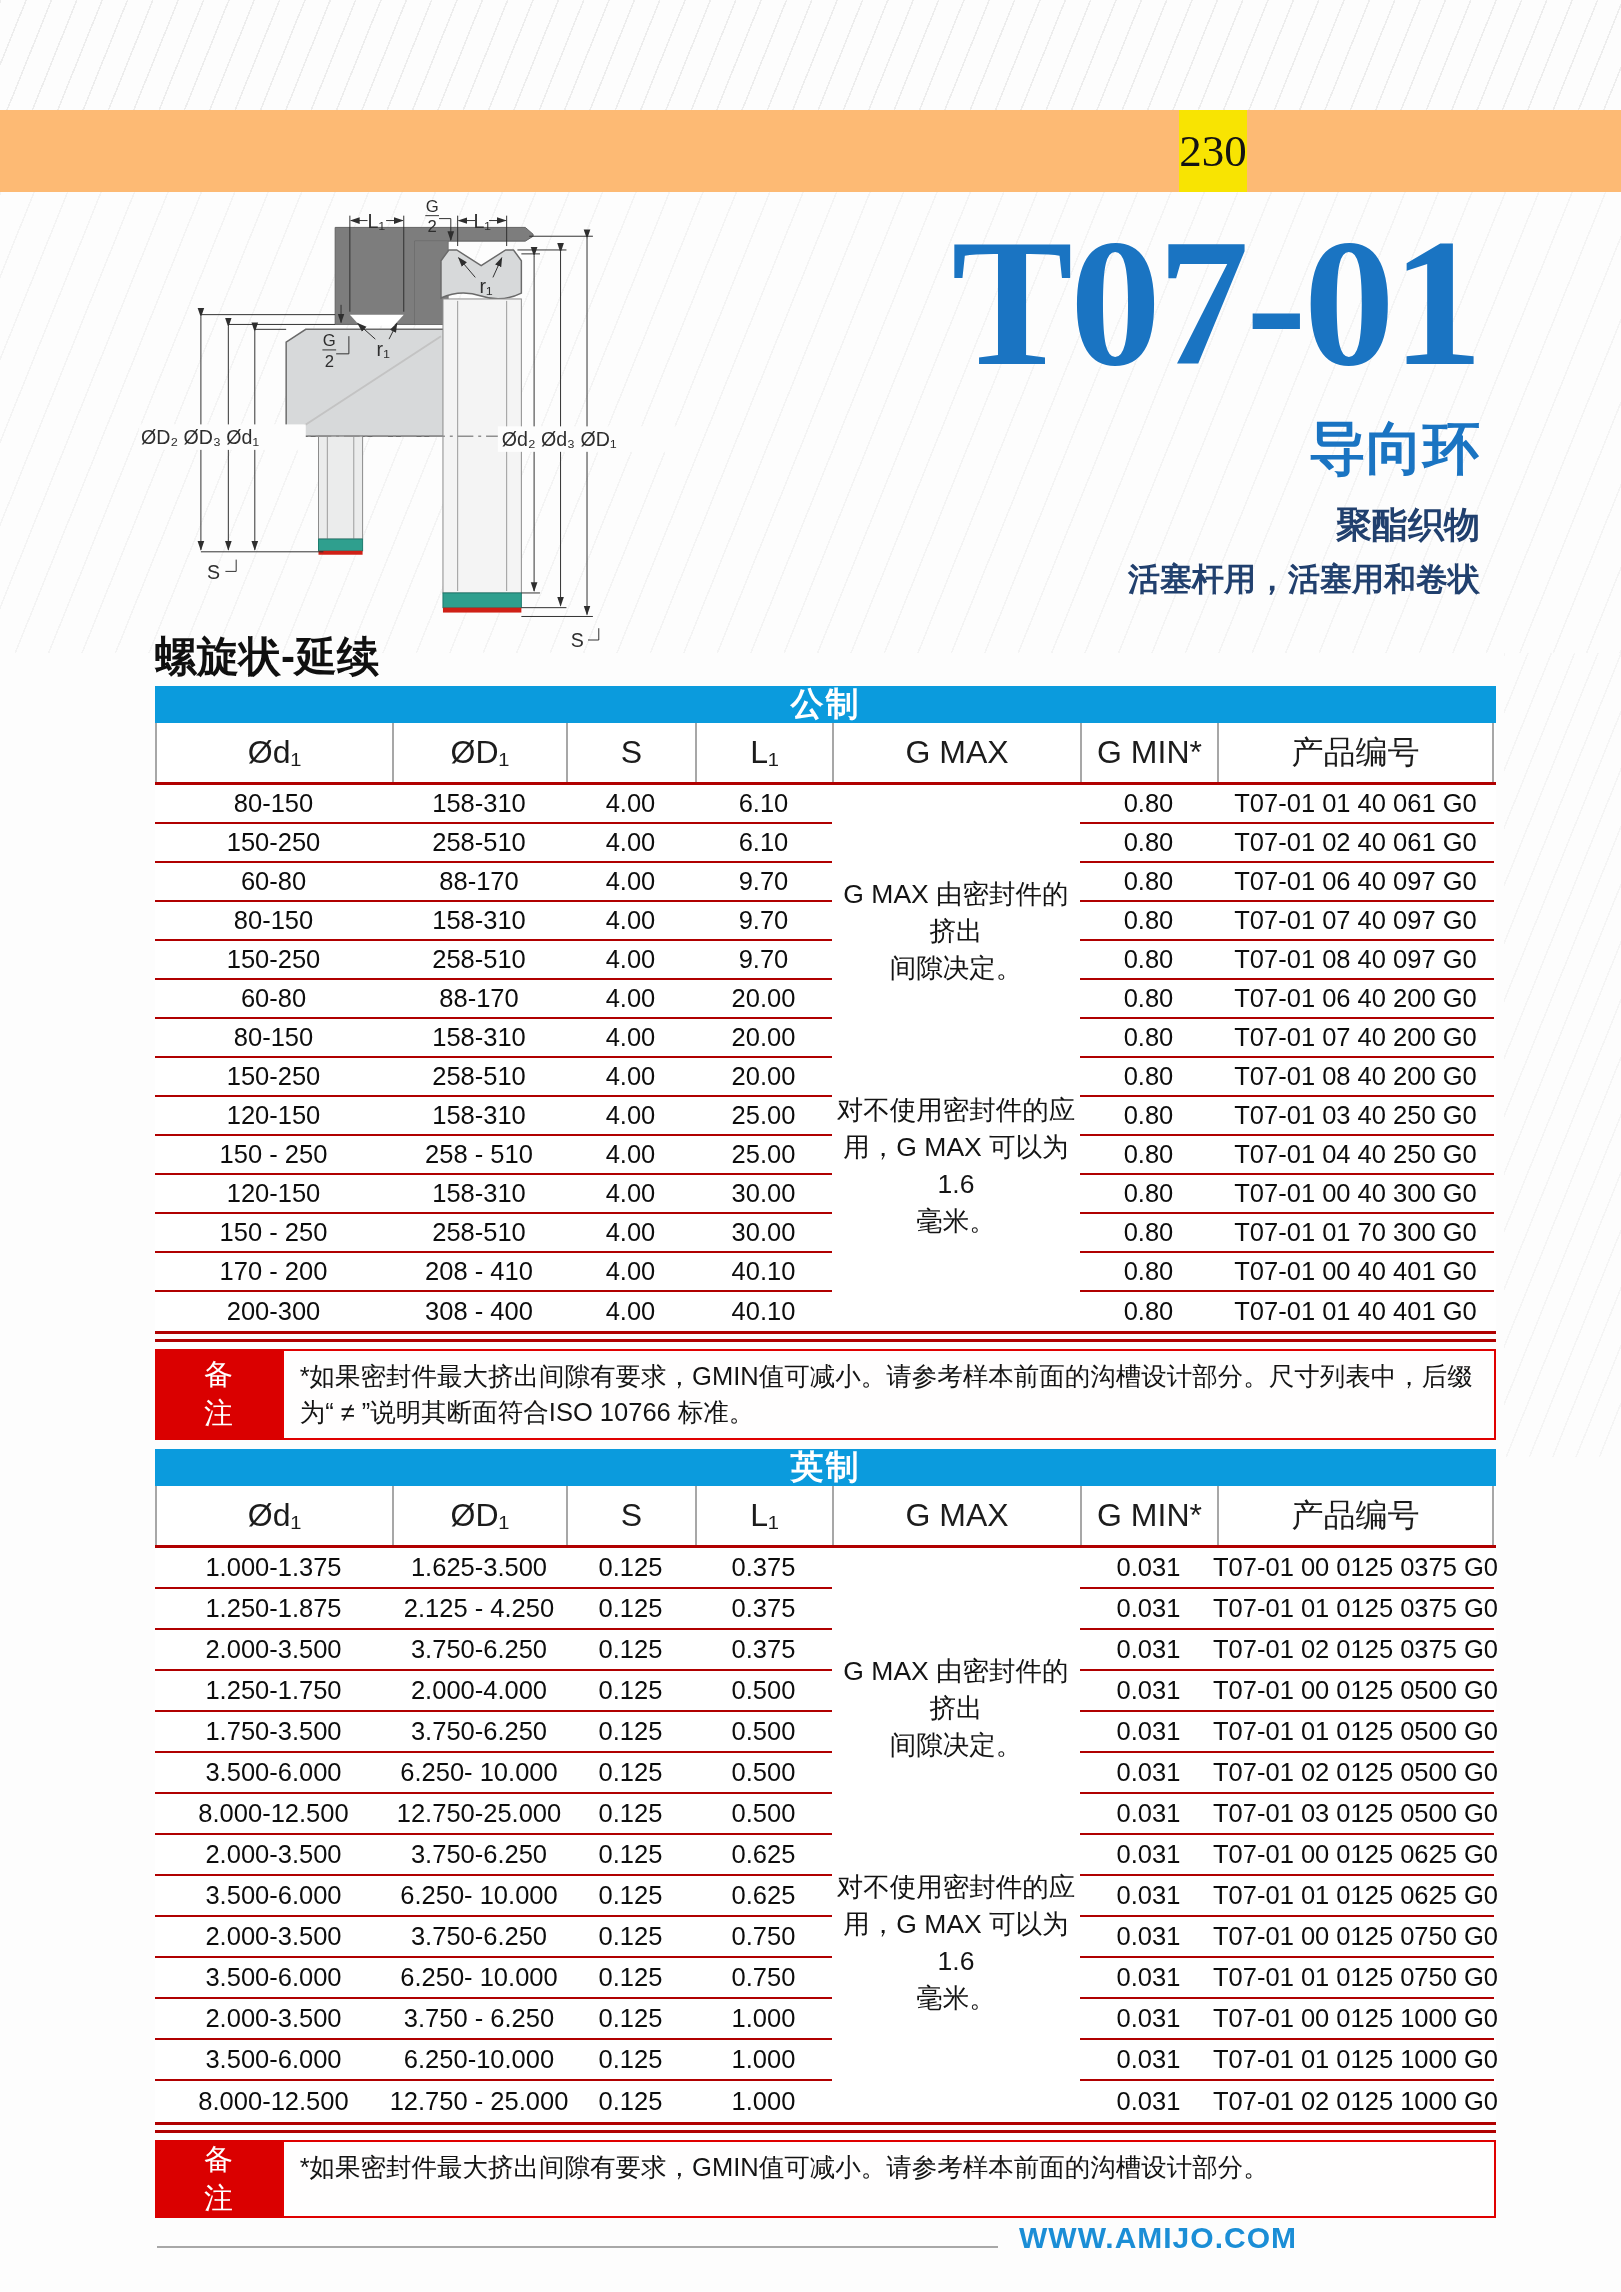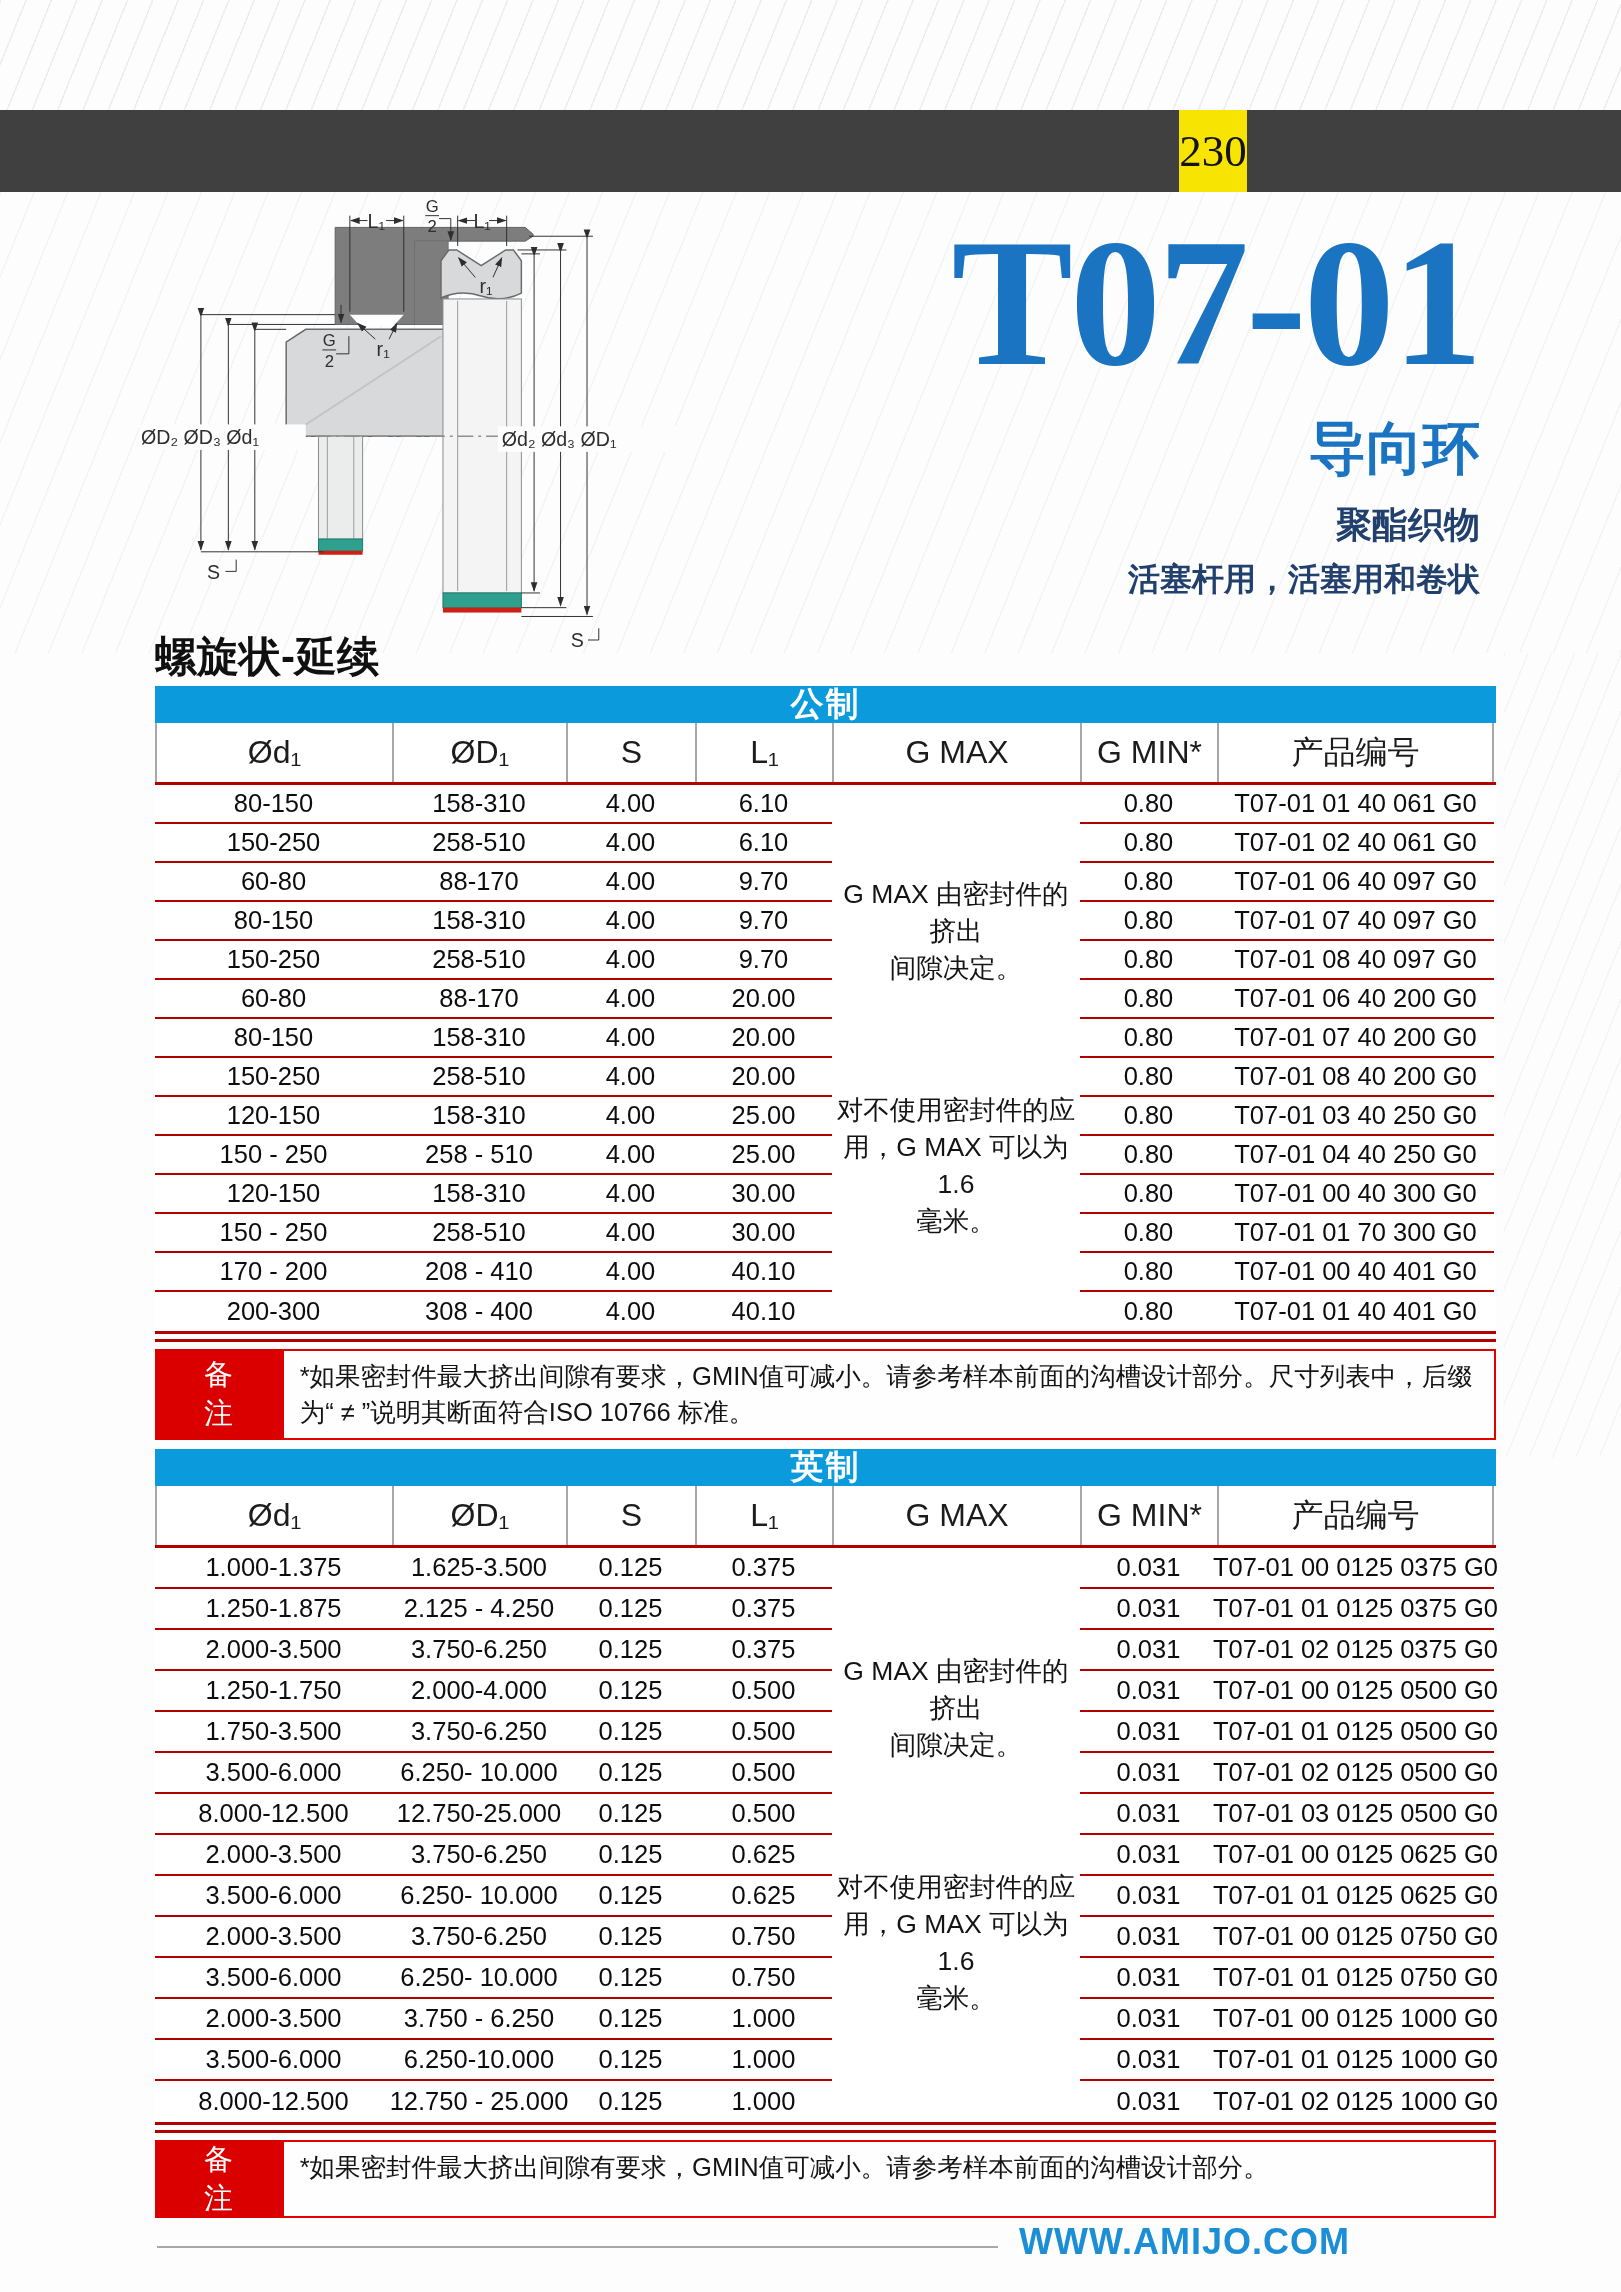--- a/index.html
+++ b/index.html
@@ -6,21 +6,21 @@
   .page{position:relative;width:1621px;height:2293px;background:#fdfdfd;overflow:hidden;
         font-family:"Liberation Sans","DejaVu Sans",sans-serif;color:#111;}
   
   .deco-top{position:absolute;left:0;top:0;width:1621px;height:110px;
     background:repeating-linear-gradient(112deg,#e9e9e9 0 1.5px,transparent 1.5px 23.5px);opacity:.8;}
   .deco-upper{position:absolute;left:0;top:192px;width:1621px;height:461px;
     background:repeating-linear-gradient(112deg,#f0f0f0 0 1.5px,transparent 1.5px 31px);opacity:.7;}
   .deco-right{position:absolute;left:1504px;top:653px;width:118px;height:804px;
     background:repeating-linear-gradient(112deg,#f1f1f1 0 1.5px,transparent 1.5px 21.6px);opacity:.7;}
 
-  .topbar{position:absolute;left:0;top:110px;width:1621px;height:82px;background:#404040;}
+  .topbar{position:absolute;left:0;top:110px;width:1621px;height:82px;background:#fdba74;}
   .page-badge{position:absolute;left:1179px;top:0;width:68px;height:82px;background:#f8e402;
     display:flex;align-items:center;justify-content:center;
     font-family:"Liberation Serif","DejaVu Serif",serif;font-size:45px;color:#131313;}
 
   .title-block{position:absolute;right:141px;top:208px;text-align:right;z-index:2;}
   .model{font-family:"Liberation Serif","DejaVu Serif",serif;font-weight:bold;
     font-size:182px;line-height:1.04;color:#1a74c2;letter-spacing:-2.9px;white-space:nowrap;}
   .product{font-size:57px;font-weight:bold;color:#1a74c2;margin-top:13.7px;}
   .material{font-size:36px;font-weight:bold;color:#21406e;margin-top:13px;}
   .application{font-size:32px;font-weight:bold;color:#21406e;margin-top:7.8px;}
@@ -53,21 +53,21 @@
   .bottom-rule{height:10.8px;border-top:3.9px solid #b00000;border-bottom:3.9px solid #b00000;box-sizing:border-box;}
 
   .note{display:flex;margin-top:6.9px;}
   .note-label{width:127px;background:#da0000;color:#ffffff;font-size:29px;line-height:39px;
     display:flex;align-items:center;justify-content:center;text-align:center;white-space:pre-line;}
   .note-text{flex:1;border:2.9px solid #e00000;background:#fffefe;padding:7.8px 15.7px;box-sizing:border-box;
     font-size:25.5px;line-height:36px;color:#141414;}
   .t-imperial .note-text{min-height:76px;}
 
   .footer-line{position:absolute;left:157px;top:2246px;width:841px;height:2px;background:#a8a8a8;}
-  .footer-url{position:absolute;left:1019px;top:2221px;font-size:36px;font-weight:bold;color:#1b8ed6;letter-spacing:1px;}
+  .footer-url{position:absolute;left:1019px;top:2221px;font-size:30px;font-weight:bold;color:#1b8ed6;letter-spacing:1px;}
 </style>
 </head>
 <body>
 
 <div class="page">
   <div class="deco-top"></div>
   <div class="deco-upper"></div>
   <div class="deco-right"></div>
 
   <div class="topbar">

